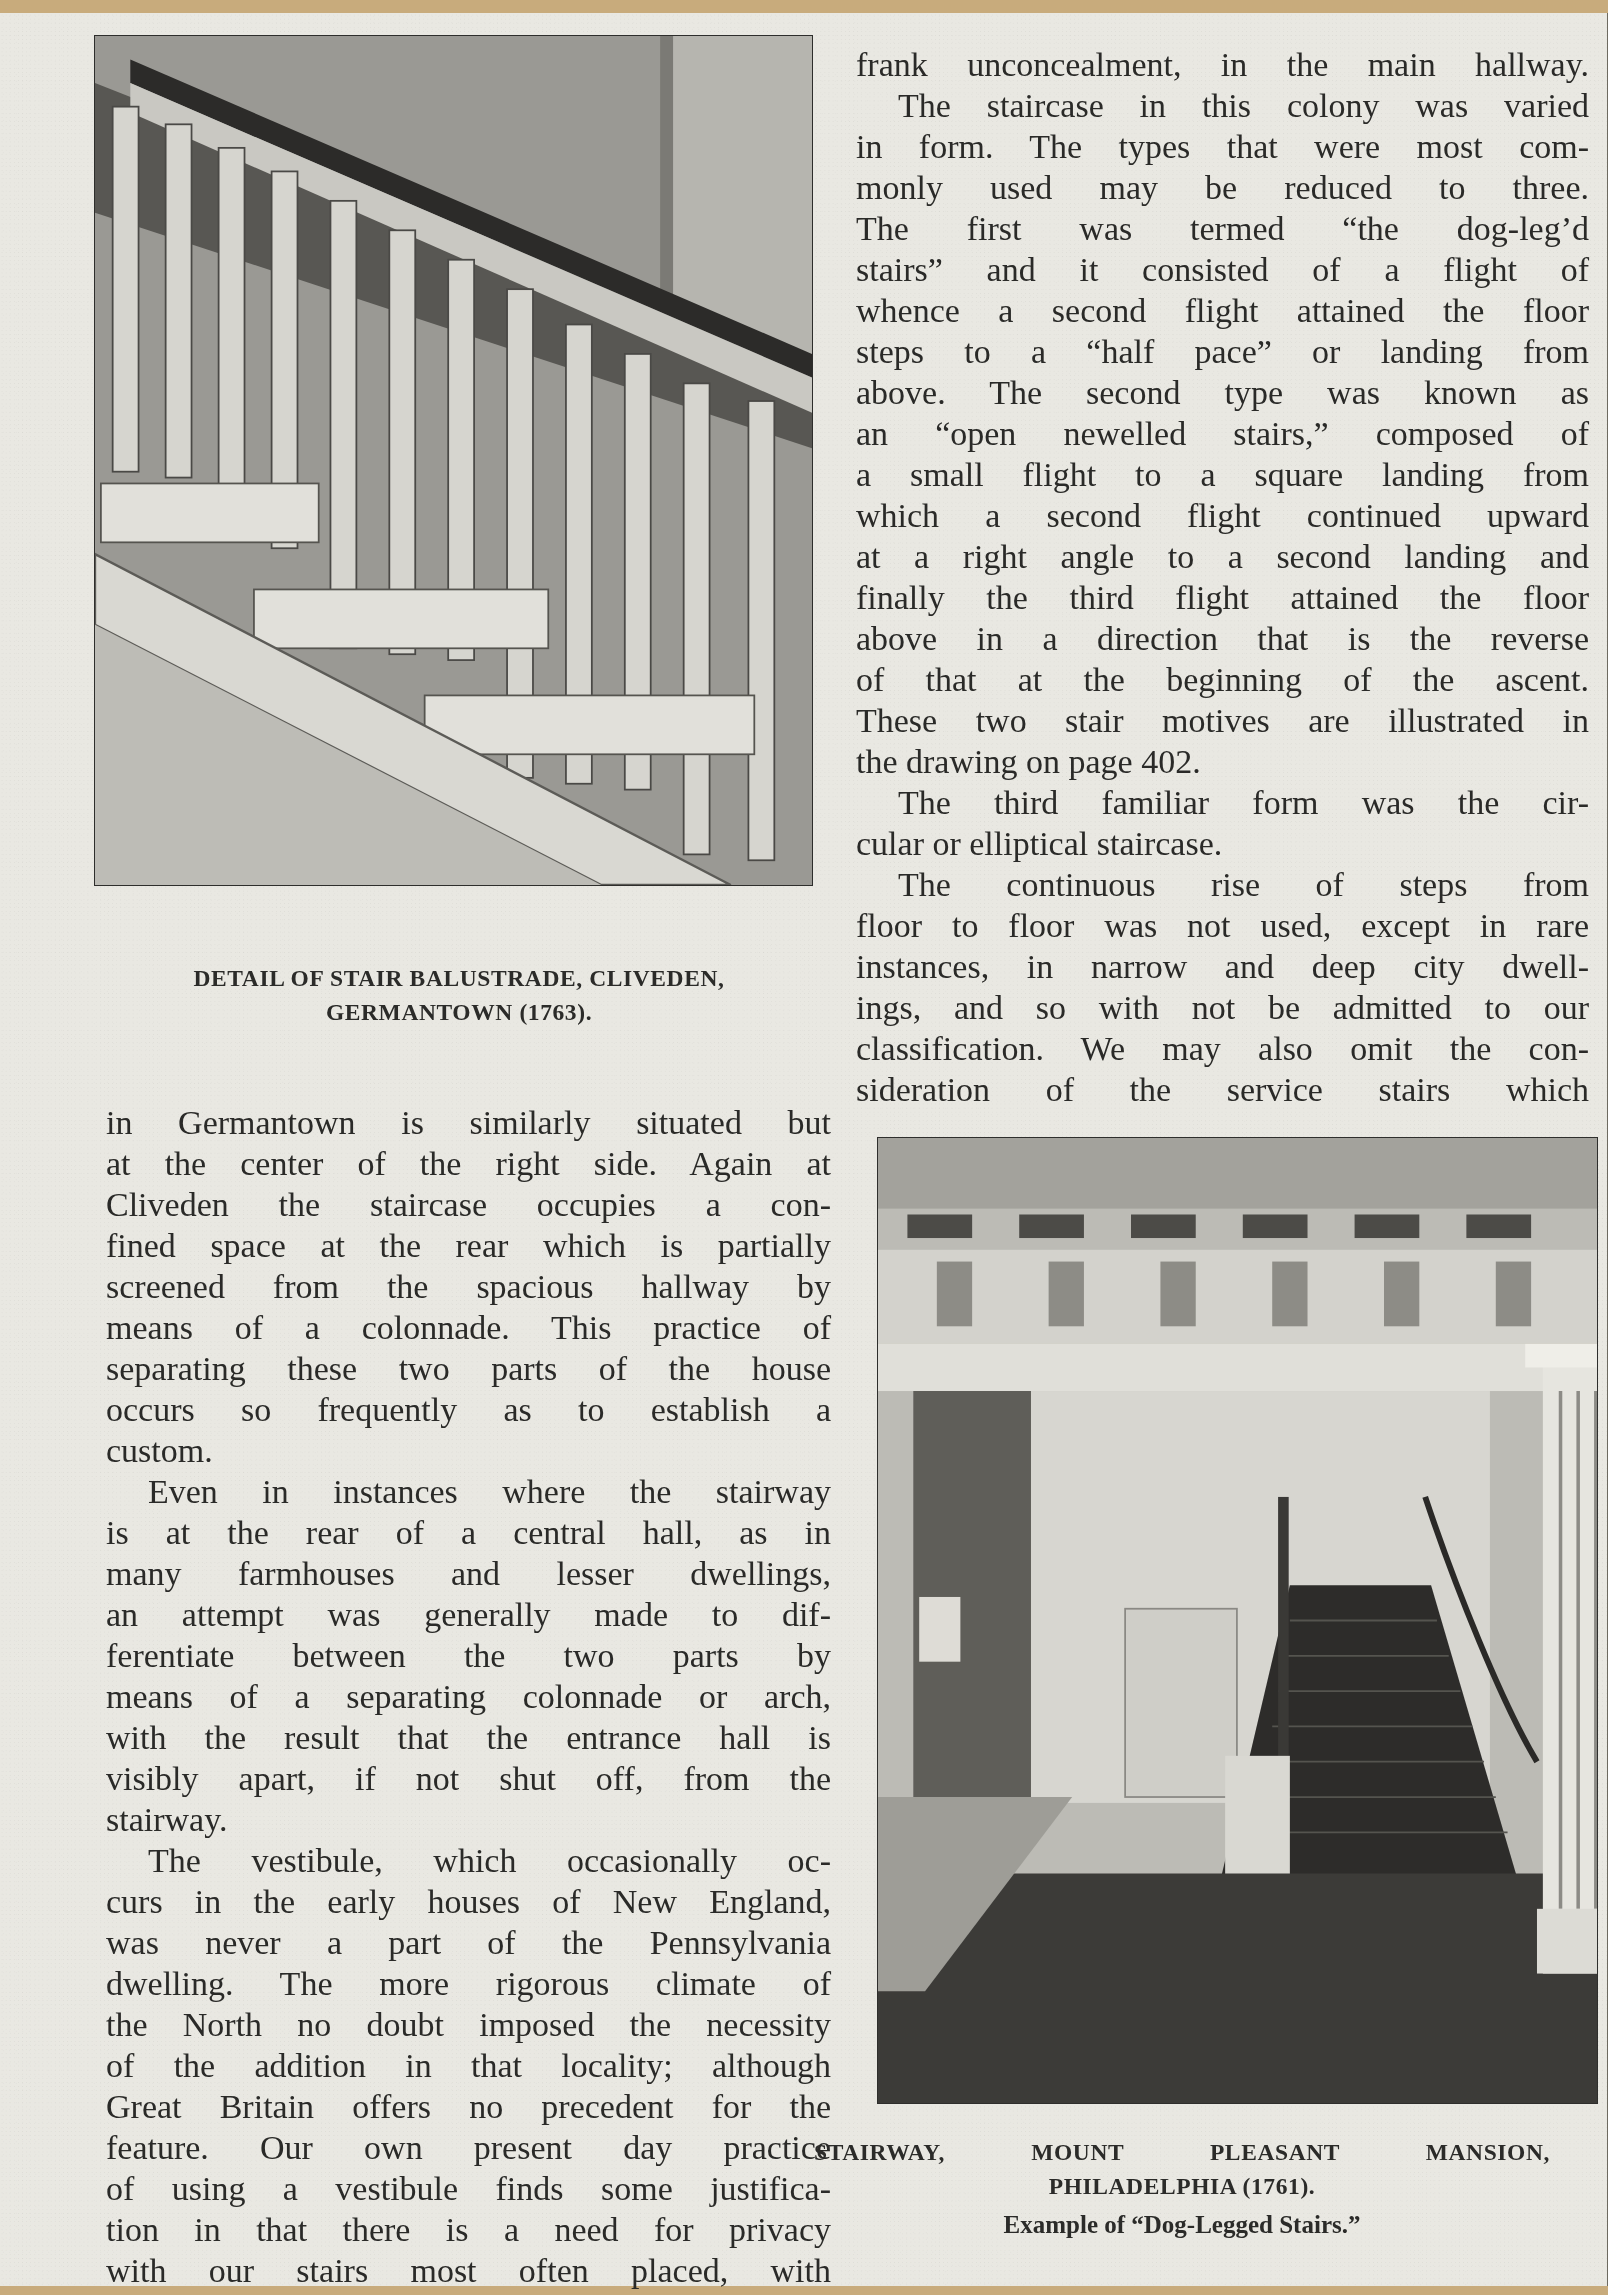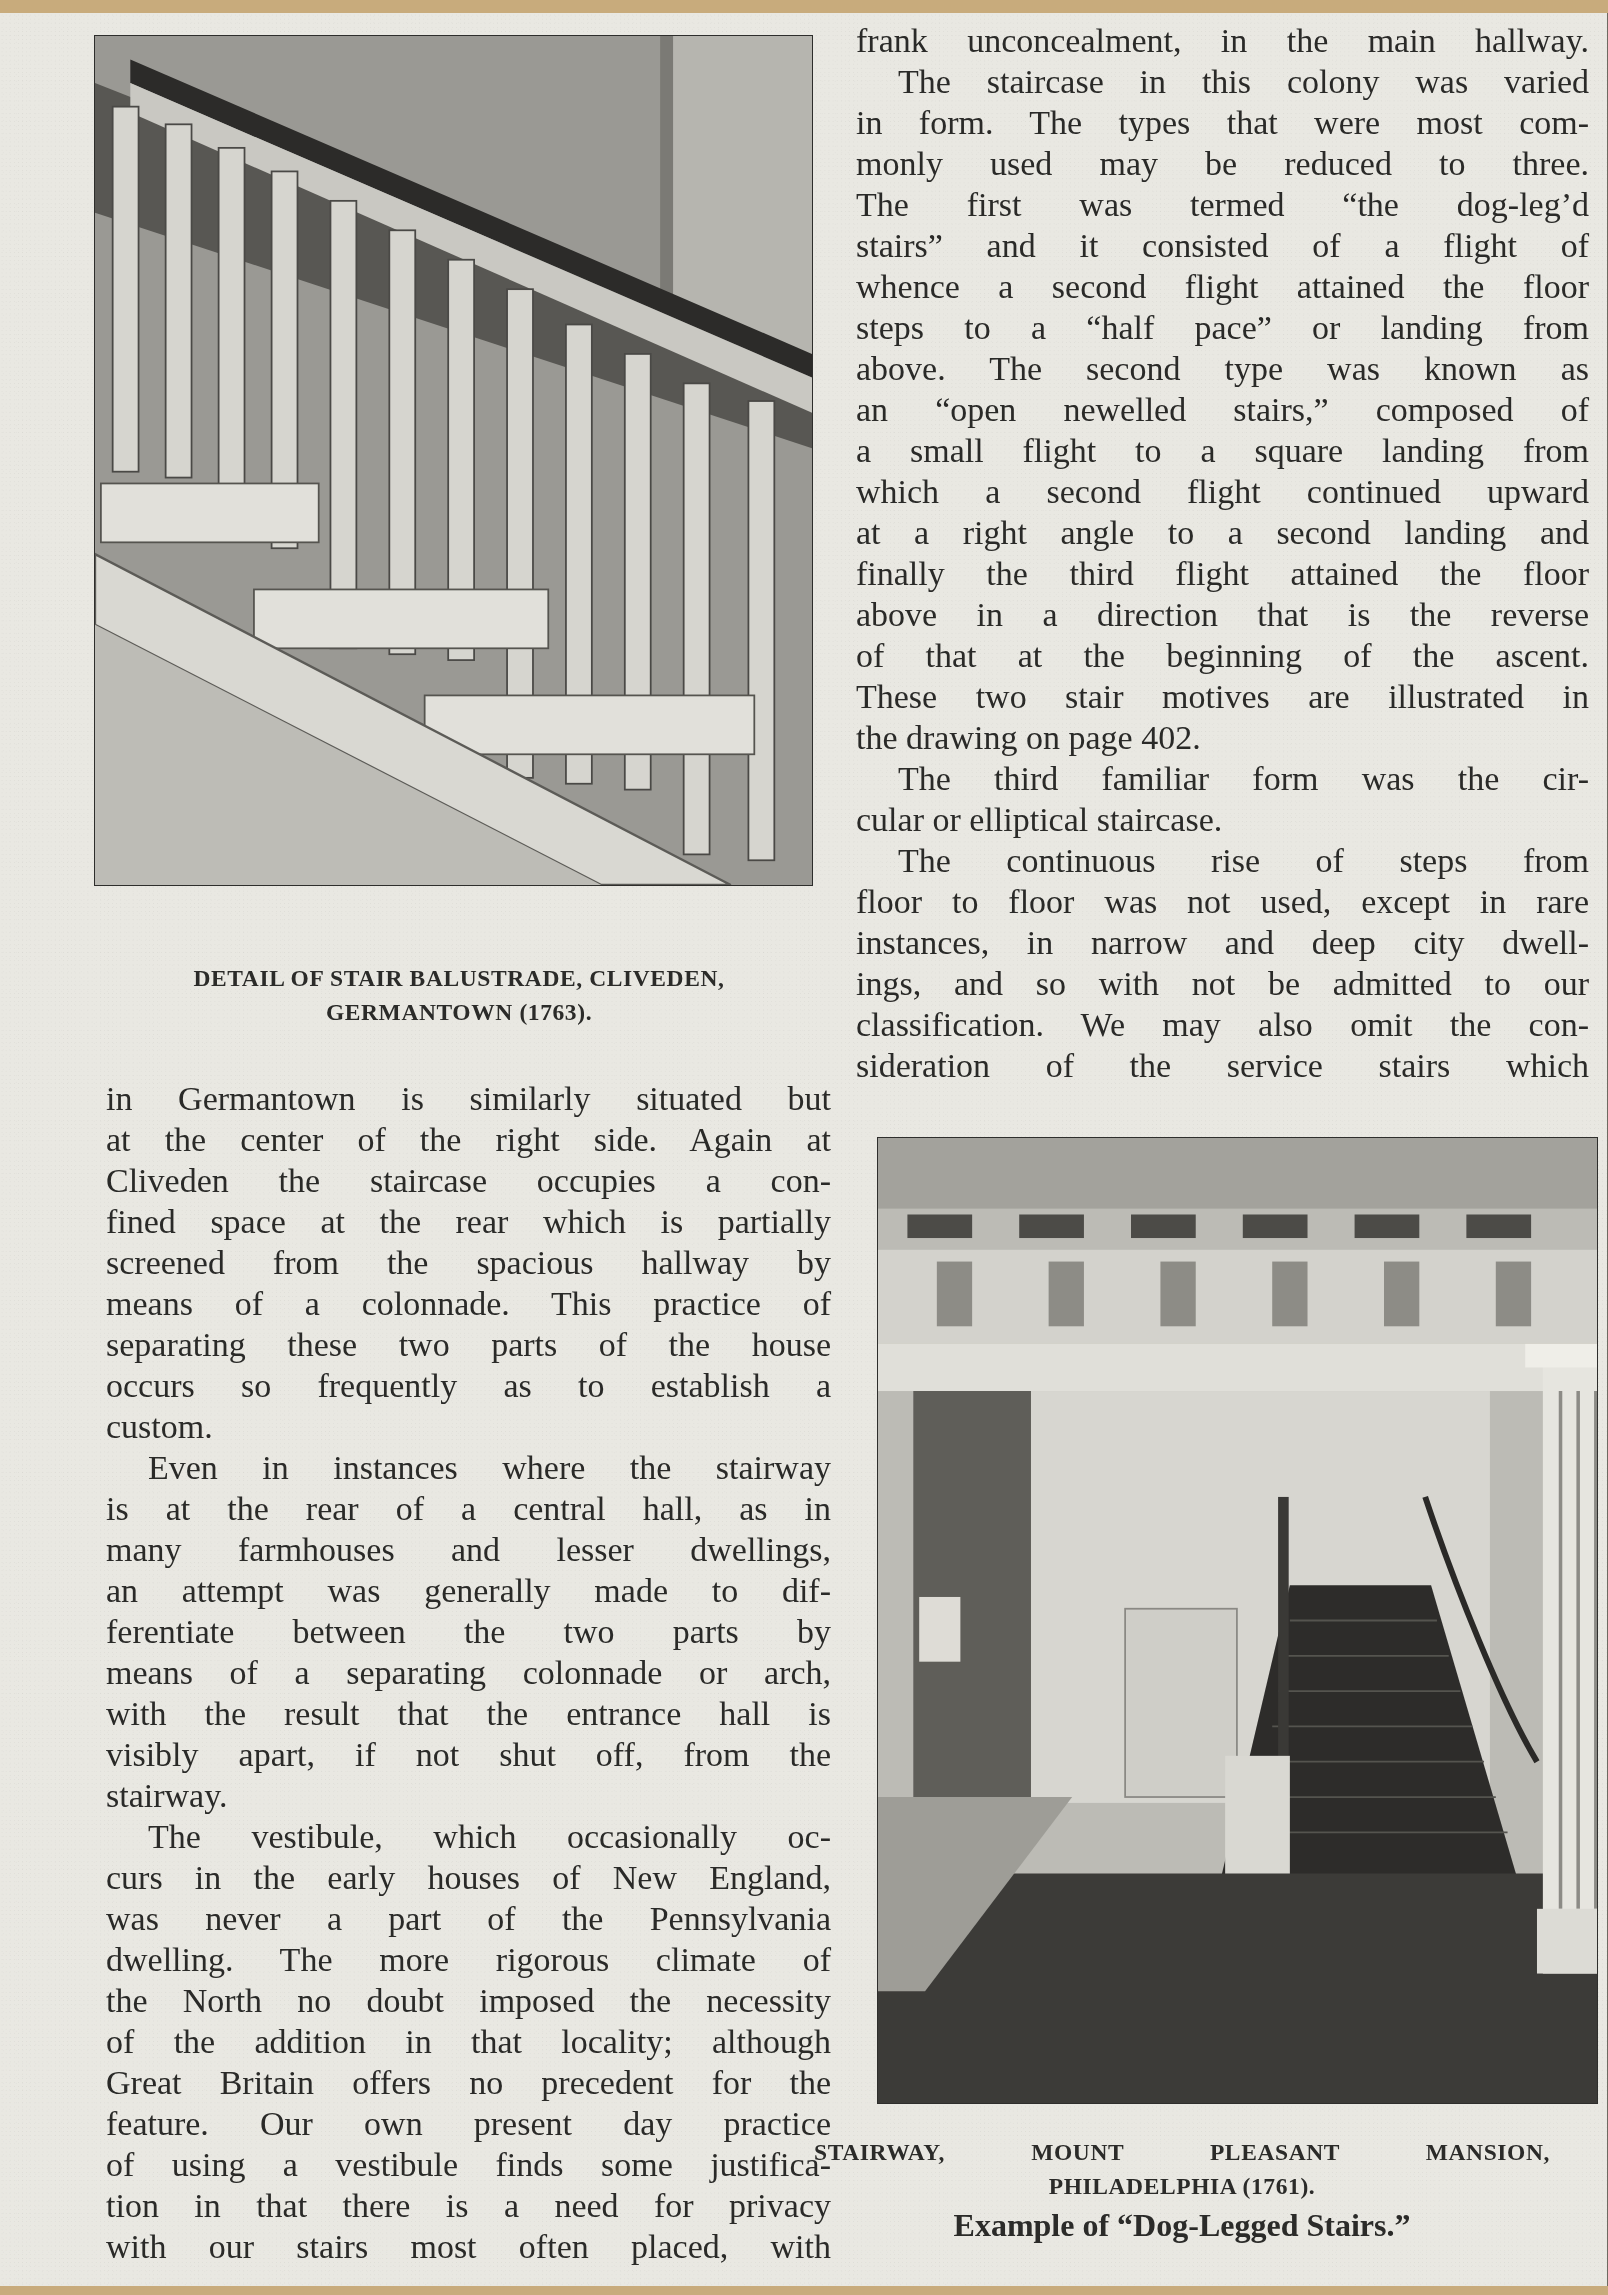--- a/index.html
+++ b/index.html
@@ -25,35 +25,36 @@
       border: 1.2px solid #2e2e2c;
     }
     .photo svg { width: 100%; height: 100%; display: block; }
     .col-text {
       position: absolute;
       color: #2a2a28;
       font-family: "Liberation Serif", "DejaVu Serif", serif;
       font-size: 34px;
       line-height: 41px;
       text-align: justify;
+      margin-top: 24px;
     }
     .col-text p { margin: 0; }
     .line { display: block; text-align: justify; text-align-last: justify; white-space: nowrap; }
     .line.last { text-align-last: left; }
     .caption {
       position: absolute;
       color: #2b2b29;
       font-family: "Liberation Serif", "DejaVu Serif", serif;
       font-weight: bold;
       font-size: 23.5px;
       letter-spacing: 0.6px;
       text-align: center;
       line-height: 34px;
     }
-    .caption .sub { font-size: 32px; letter-spacing: 0; }
+    .caption .sub { font-size: 25px; letter-spacing: 0; }
   </style>
 </head>
 <body>
 
 <div class="page">
 
   <div class="photo" style="left:94px; top:22.4px; width:717px; height:849px;" title="Detail of stair balustrade with turned balusters and dark handrail">
     <svg viewBox="0 0 1218 1442" preserveAspectRatio="none">
       <rect x="0" y="0" width="1218" height="1442" fill="#9a9994"></rect>
       <rect x="980" y="0" width="238" height="560" fill="#b6b5af"></rect>

